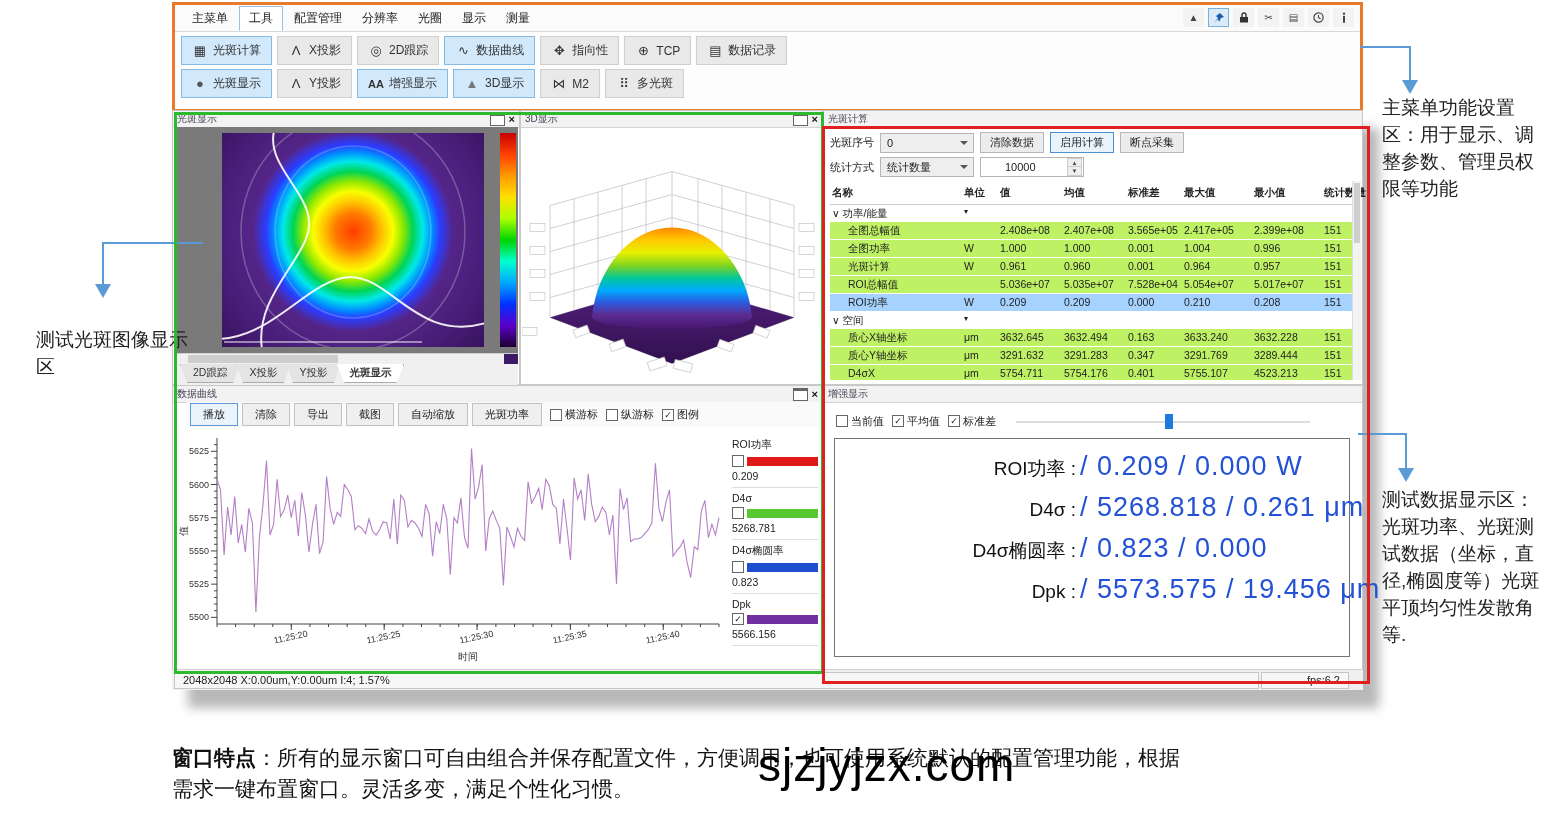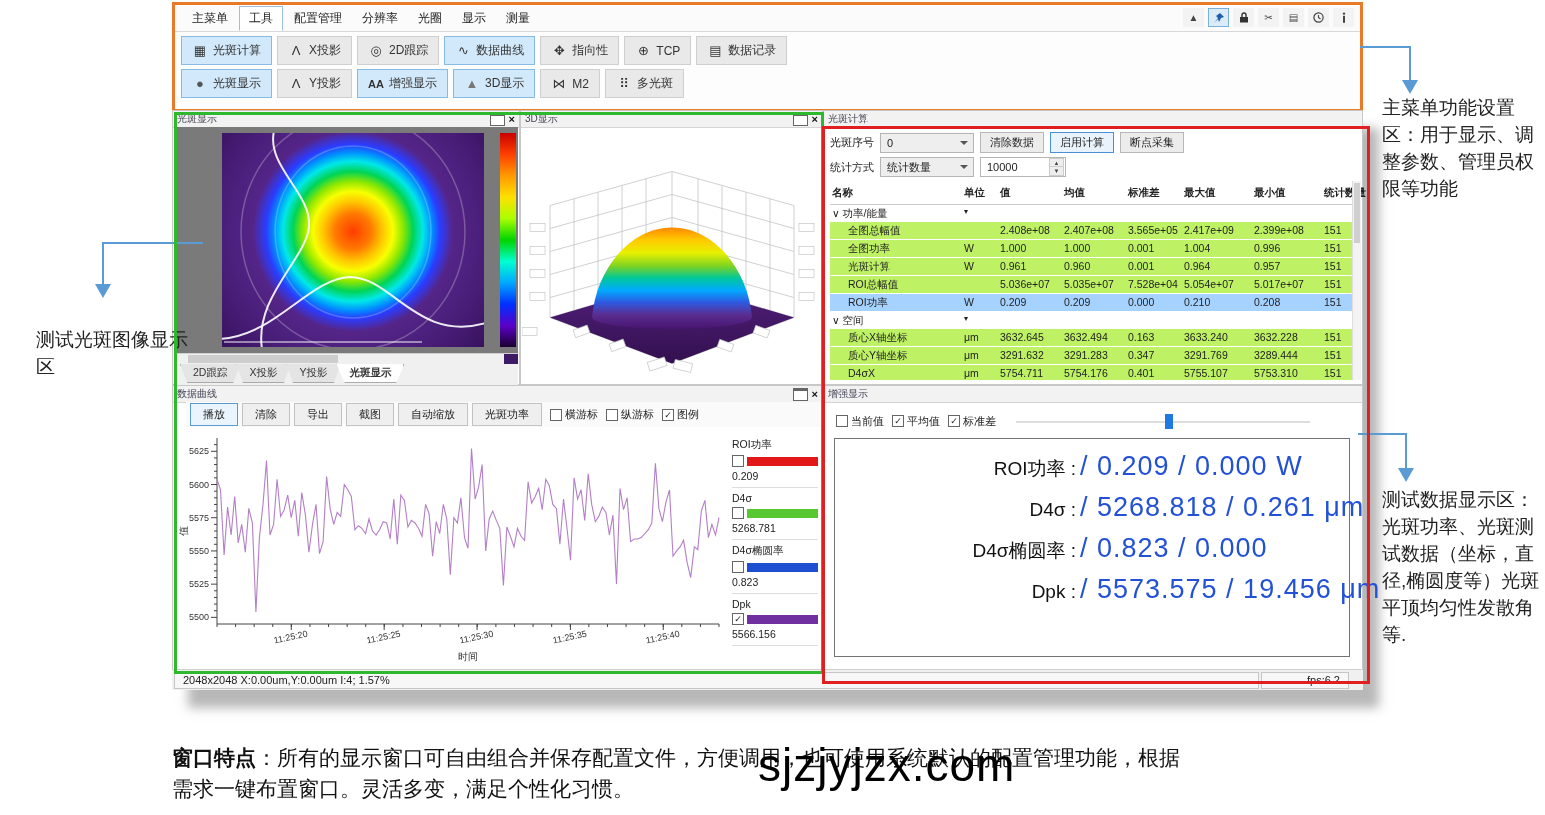--- a/index.html
+++ b/index.html
@@ -49,21 +49,21 @@
   .lname{font-size:10.5px;color:#222;margin-bottom:3px;}
   .lbar{display:flex;align-items:center;gap:3px;}
   .lbar .bar{height:9px;flex:1;}
   .lval{font-size:10.5px;color:#222;margin-top:3px;}
   
   .crow{display:flex;align-items:center;gap:6px;font-size:11px;color:#222;padding:4px 6px 0 6px;}
   .sel{position:relative;border:1px solid #b5b5b5;background:#eee;height:18px;display:flex;align-items:center;padding:0 16px 0 6px;font-size:11px;min-width:70px;color:#222;}
   .sel:after{content:"";position:absolute;right:5px;top:7px;border:4px solid transparent;border-top-color:#555;}
   .btn{font-size:11px;padding:2px 9px;background:#ececec;border:1px solid #b8b8b8;color:#222;}
   .btn.primary{border:1px solid #4a90d9;background:#e9f3fc;}
-  .spin{position:relative;border:1px solid #b5b5b5;background:#fff;height:18px;display:flex;align-items:center;padding:0 18px 0 6px;font-size:11px;min-width:60px;}
+  .spin{position:relative;border:1px solid #b5b5b5;background:#fff;height:18px;display:flex;align-items:center;padding:0 18px 0 24px;font-size:11px;min-width:60px;}
   .spin .ar{position:absolute;right:1px;width:13px;height:8px;font-size:6px;line-height:8px;text-align:center;color:#444;background:#eee;border:1px solid #ccc;}
   .thead,.trow{display:grid;grid-template-columns:132px 36px 64px 64px 56px 70px 70px 48px;font-size:10.5px;color:#222;}
   .thead{font-weight:bold;padding:4px 0 3px 0;border-bottom:1px solid #ccc;margin-top:3px;}
   .thead div,.trow div{padding:1.5px 2px;white-space:nowrap;overflow:hidden;}
   .trow.data{background:#bef264;border-bottom:1px solid #fff;}
   .trow.data div:first-child{padding-left:18px;}
   .trow.group{background:#fff;}
   .trow.sel-row{background:#a6d2ff;}
   .tablewrap{margin:0 4px 0 6px;}
   .vscroll{position:absolute;right:1px;top:70px;bottom:4px;width:8px;background:#f3f3f3;border-left:1px solid #ddd;}
@@ -472,21 +472,21 @@
               <div></div>
               <div></div>
               <div></div>
             </div>
             <div class="trow data">
               <div>全图总幅值</div>
               <div></div>
               <div>2.408e+08</div>
               <div>2.407e+08</div>
               <div>3.565e+05</div>
-              <div>2.417e+09</div>
+              <div>2.417e+05</div>
               <div>2.399e+08</div>
               <div>151</div>
             </div>
             <div class="trow data">
               <div>全图功率</div>
               <div>W</div>
               <div>1.000</div>
               <div>1.000</div>
               <div>0.001</div>
               <div>1.004</div>
@@ -553,21 +553,21 @@
               <div>3289.444</div>
               <div>151</div>
             </div>
             <div class="trow data">
               <div>D4σX</div>
               <div>μm</div>
               <div>5754.711</div>
               <div>5754.176</div>
               <div>0.401</div>
               <div>5755.107</div>
-              <div>5753.310</div>
+              <div>4523.213</div>
               <div>151</div>
             </div>
           </div>
       </div>
       <div class="vscroll">
           <div class="vthumb"></div>
         </div>
     </div>
 
     <div class="panel" style="left:651px;top:275px;width:540px;height:285px;">

